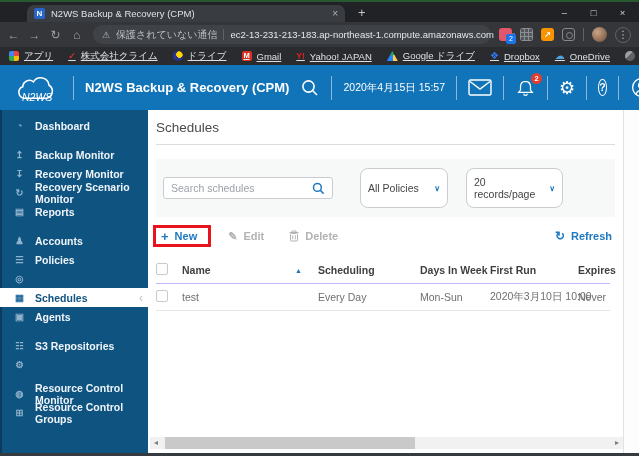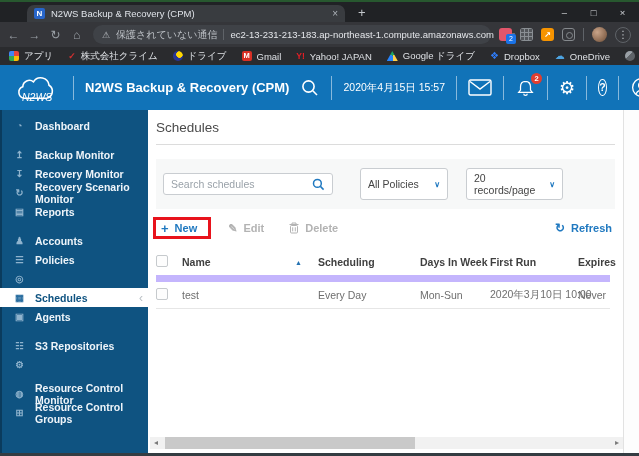--- a/index.html
+++ b/index.html
@@ -41,21 +41,21 @@
   .ext-cam::after { content:""; position:absolute; left:3px; top:3px; width:5px; height:5px;
                     border:1px solid #85898d; border-radius:50%; }
   .tooldiv { width:1px; height:13px; background:#5f6368; }
   .avatar { width:15px; height:15px; border-radius:50%;
             background:radial-gradient(circle at 35% 35%, #c9a489, #6d4c35); flex:none; }
   .menu3 { color:#c3c7cc; font-size:10px; border:1.5px solid #5f6368; border-radius:50%; width:16px;
            height:16px; line-height:13px; text-align:center; }
 
   .bmbar { height:18px; background:#2a2b2e; display:flex; align-items:center; padding:0 9px; gap:15px;
            font-size:9.5px; color:#dde0e4; overflow:hidden; }
-  .bm { display:flex; align-items:center; gap:5px; white-space:nowrap; flex:none; }
+  .bm { display:flex; align-items:center; gap:5px; white-space:nowrap; flex:none;text-decoration:underline; }
   .bi { width:10px; height:10px; flex:none; display:inline-block; text-align:center; line-height:10px; font-size:9px; }
   .bi-apps { background:conic-gradient(#e8453c 0 25%, #fbbc05 0 50%, #34a853 0 75%, #4285f4 0); border-radius:2px; }
   .bi-check { color:#d32f2f; font-weight:700; width:auto; }
   .bi-moon { border-radius:50%; background:radial-gradient(circle at 65% 35%, #ffd600 0 34%, #283593 36%); }
   .bi-gmail { background:#d93025; color:#fff; font-size:7.5px; font-weight:700; border-radius:2px; }
   .bi-yahoo { color:#e61e25; font-weight:700; font-size:8.5px; width:auto; }
   .bi-gdrive { width:11px; height:10px; clip-path:polygon(50% 0,100% 100%,0 100%);
                background:conic-gradient(from 180deg,#2684fc 0 33%,#1da462 0 66%,#ffcf48 0); }
   .bi-dropbox { color:#2f7cf6; font-size:10px; width:auto; }
   .bi-onedrive { color:#4da3e0; font-size:10px; width:auto; }
@@ -91,41 +91,41 @@
 
   .content { flex:1; background:#fff; position:relative; padding:10px 8px 0 8px; }
   .pagetitle { font-size:13.5px; color:#4a4a4a; margin-bottom:9px; }
   .titlehr { border:0; border-top:1px solid #dcdcdc; }
   .filterbar { margin-top:14px; background:#f7f8f8; padding:9px 7px; display:flex; align-items:center; }
   .searchbox { width:170px; height:22px; border:1px solid #c9cdd1; border-radius:3px; background:#fff;
                display:flex; align-items:center; padding:0 7px; }
   .searchbox input { border:0; outline:0; flex:1; font-size:10.5px; color:#555; background:transparent;
                      font-family:inherit; min-width:0; }
   .searchbox input::placeholder { color:#9aa2a9; }
-  .select { height:32px; border:1px solid #c9cdd1; border-radius:3px; background:#fff; display:flex;
+  .select { height:40px; border:1px solid #c9cdd1; border-radius:8px; background:#fff; display:flex;
             align-items:center; padding:0 7px; font-size:10.5px; color:#444; }
   .sel-pol { width:88px; margin-left:27px; }
   .sel-page { width:97px; margin-left:18px; }
   .chev { margin-left:auto; color:#2079c0; font-size:8px; font-weight:700; }
 
   .actionbar { display:flex; align-items:center; margin-top:4px; height:30px; }
   .redbox { border:3px solid #e8131c; display:inline-flex; padding:2px 11px 2px 5px; margin-left:-3px; }
   .btn { display:inline-flex; gap:6px; align-items:center; background:none; border:0; font-family:inherit;
          font-size:11px; font-weight:600; cursor:pointer; }
   .btn-new { color:#2079c0; }
   .plus { font-size:13px; font-weight:700; line-height:11px; }
   .btn-gray { color:#b3b3b3; }
   .btn-edit { margin-left:17px; }
   .btn-del { margin-left:25px; }
   .pencil { font-size:11px; }
   .btn-refresh { margin-left:auto; margin-right:3px; color:#2079c0; }
   .ric { font-size:12px; font-weight:700; }
 
   table.tbl { margin-top:6px; width:99%; border-collapse:collapse; table-layout:fixed; font-size:10.5px; }
-  .tbl th { text-align:left; color:#3f3f3f; font-weight:700; padding:6px 0; border-bottom:7px solid #c4b5fd; }
+  .tbl th { text-align:left; color:#3f3f3f; font-weight:700; padding:6px 0; border-bottom:1px solid #c4b5fd; }
   .tbl td { color:#6e6e6e; padding:6px 0; border-bottom:1px solid #e6e6e6; white-space:nowrap; }
   .namehead { display:flex; align-items:center; justify-content:space-between; padding-right:16px; }
   .sortarrow { color:#2472b2; font-size:7px; }
   .cb { width:12px; height:12px; border:1px solid #c6cacd; border-radius:2px; background:#fdfdfd; display:inline-block; }
 
   .hscroll { position:absolute; left:2px; right:0; bottom:4px; height:12px; background:#f1f1f1;
              display:flex; align-items:center; }
   .harrow { width:12px; text-align:center; color:#7a7a7a; font-size:8px; line-height:12px; }
   .hthumb { width:250px; height:12px; background:#c9c9c9; margin-left:3px; }
   .harrow-r { margin-left:auto; }

